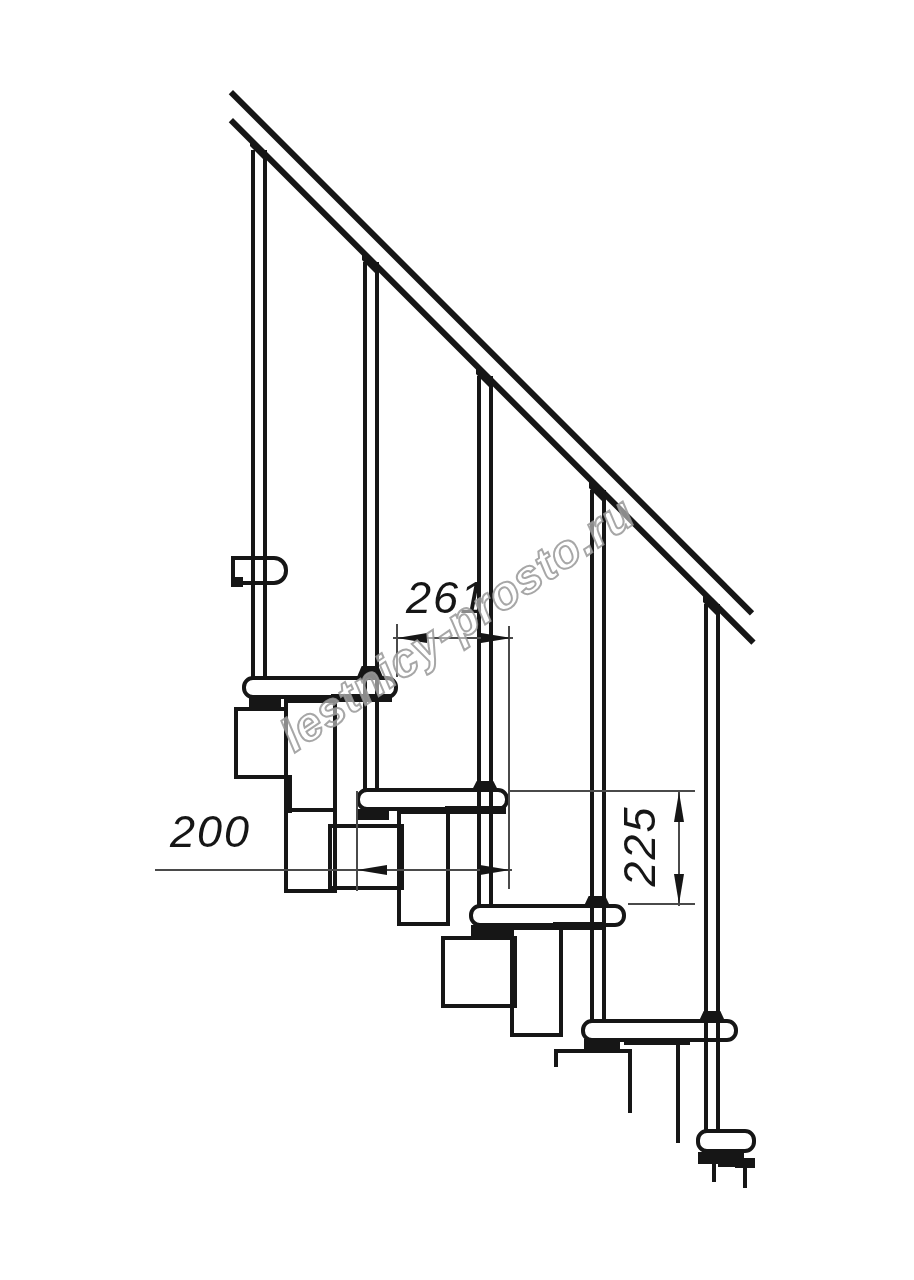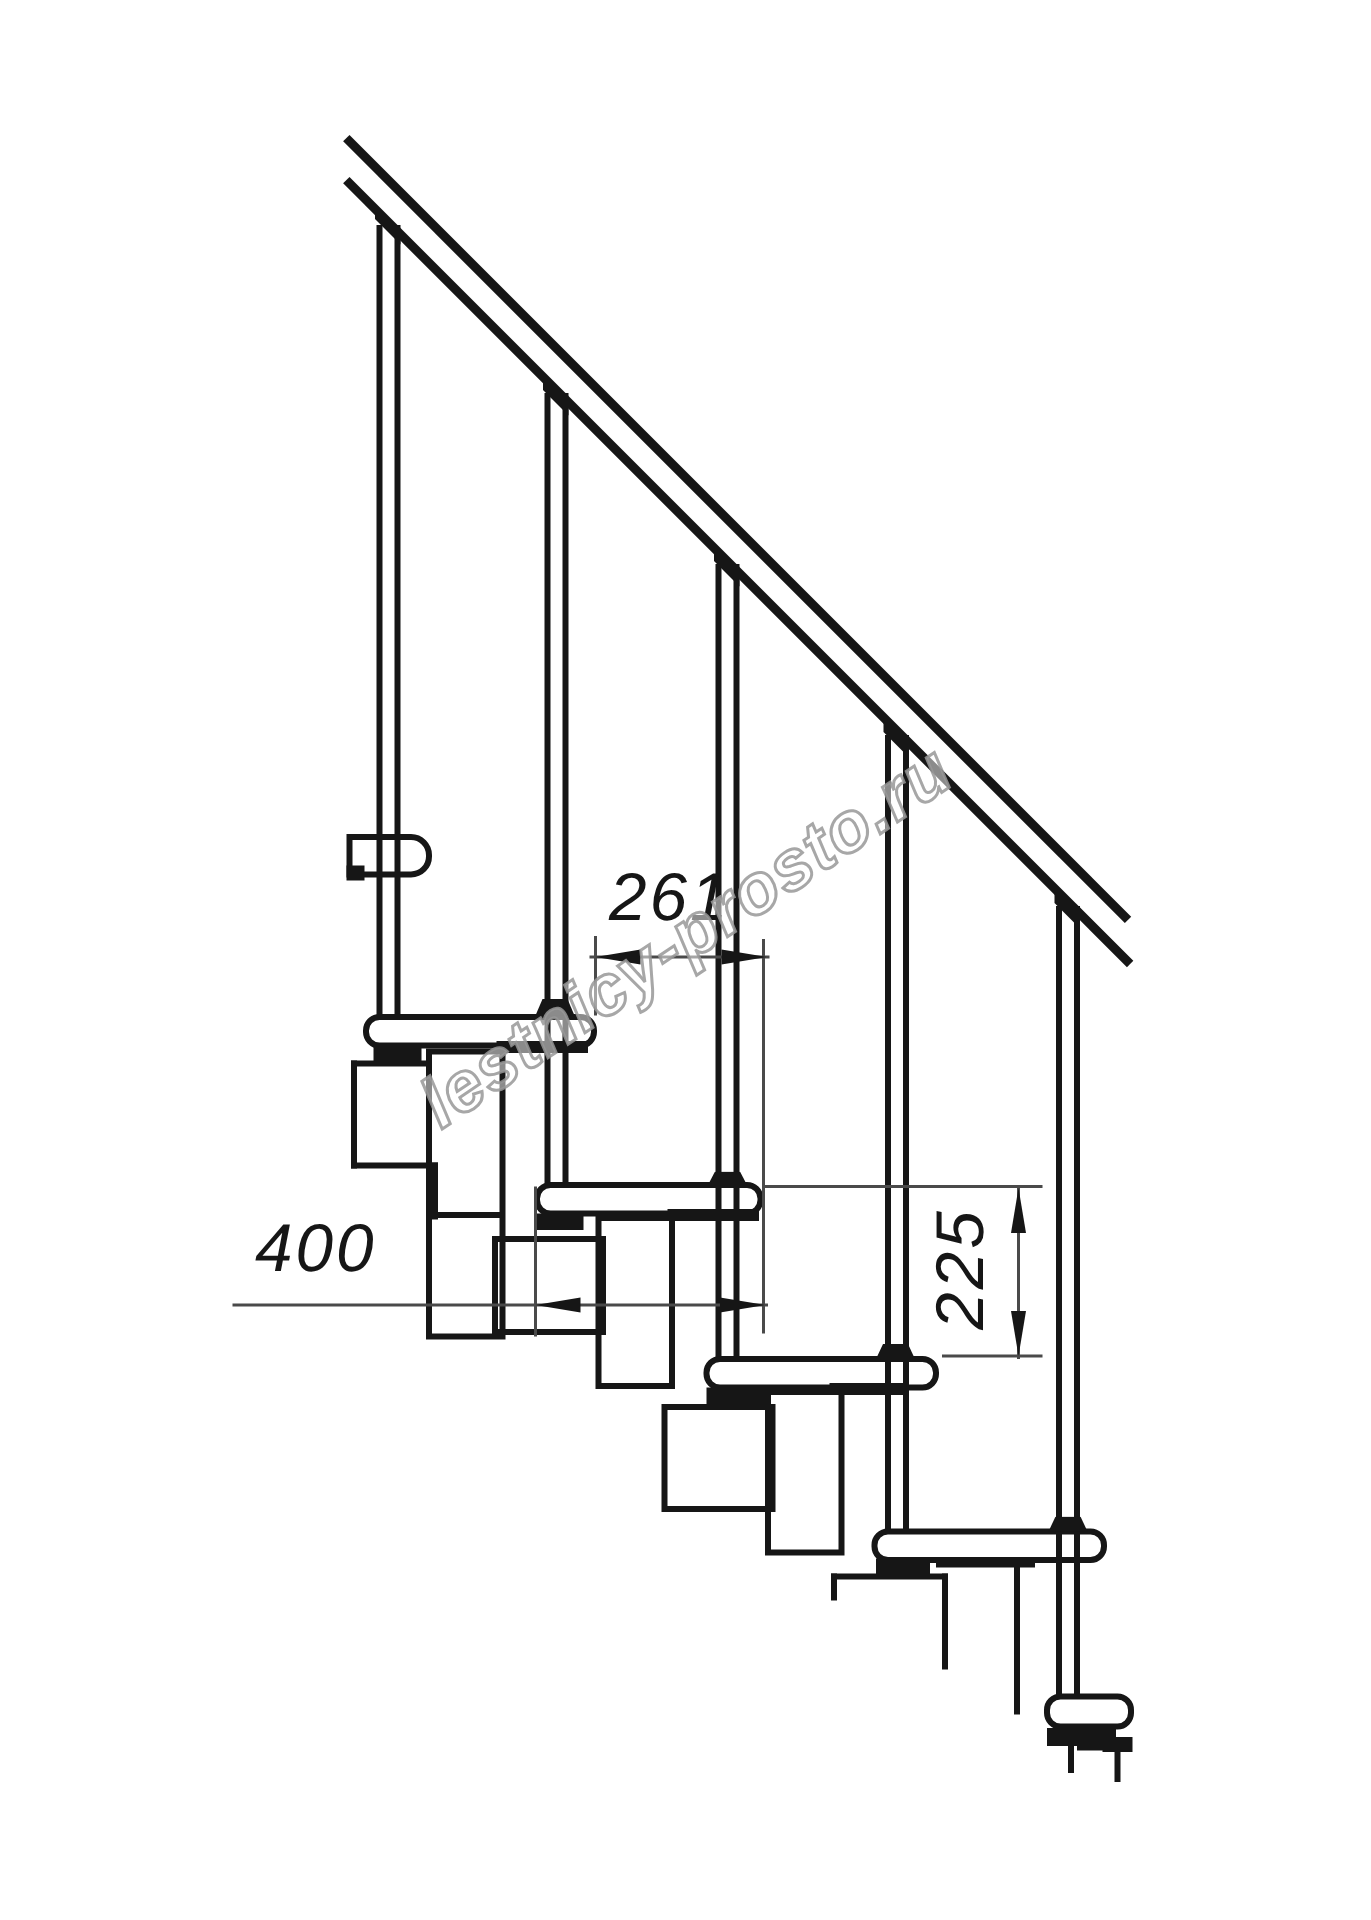--- a/index.html
+++ b/index.html
@@ -121,18 +121,18 @@
       <div style="position: absolute; left: 510px; top: 870px; width: 0px; height: 0px; border-top: 5px solid transparent; border-bottom: 5px solid transparent; border-left: 30px solid rgb(22, 22, 22); margin-top: -5px; margin-left: -30px;"></div>
       <div style="position: absolute; left: 510px; top: 790px; width: 185px; height: 2px; background: rgb(74, 74, 74);"></div>
       <div style="position: absolute; left: 628px; top: 903px; width: 67px; height: 2px; background: rgb(74, 74, 74);"></div>
       <div style="position: absolute; left: 678px; top: 791px; width: 2px; height: 115px; background: rgb(74, 74, 74);"></div>
       <div style="position: absolute; left: 679px; top: 792px; width: 0px; height: 0px; border-left: 5px solid transparent; border-right: 5px solid transparent; border-bottom: 30px solid rgb(22, 22, 22); margin-left: -5px;"></div>
       <div style="position: absolute; left: 679px; top: 904px; width: 0px; height: 0px; border-left: 5px solid transparent; border-right: 5px solid transparent; border-top: 30px solid rgb(22, 22, 22); margin-left: -5px; margin-top: -30px;"></div>
     </div>
 
   <div class="dim-label dim-run">261</div>
 
-  <div class="dim-label dim-depth">400</div>
+  <div class="dim-label dim-depth">200</div>
 
   <div class="dim-label dim-rise">225</div>
 
   <div class="watermark">lestnicy-prosto.ru</div>
 </div>
 
 </body></html>

